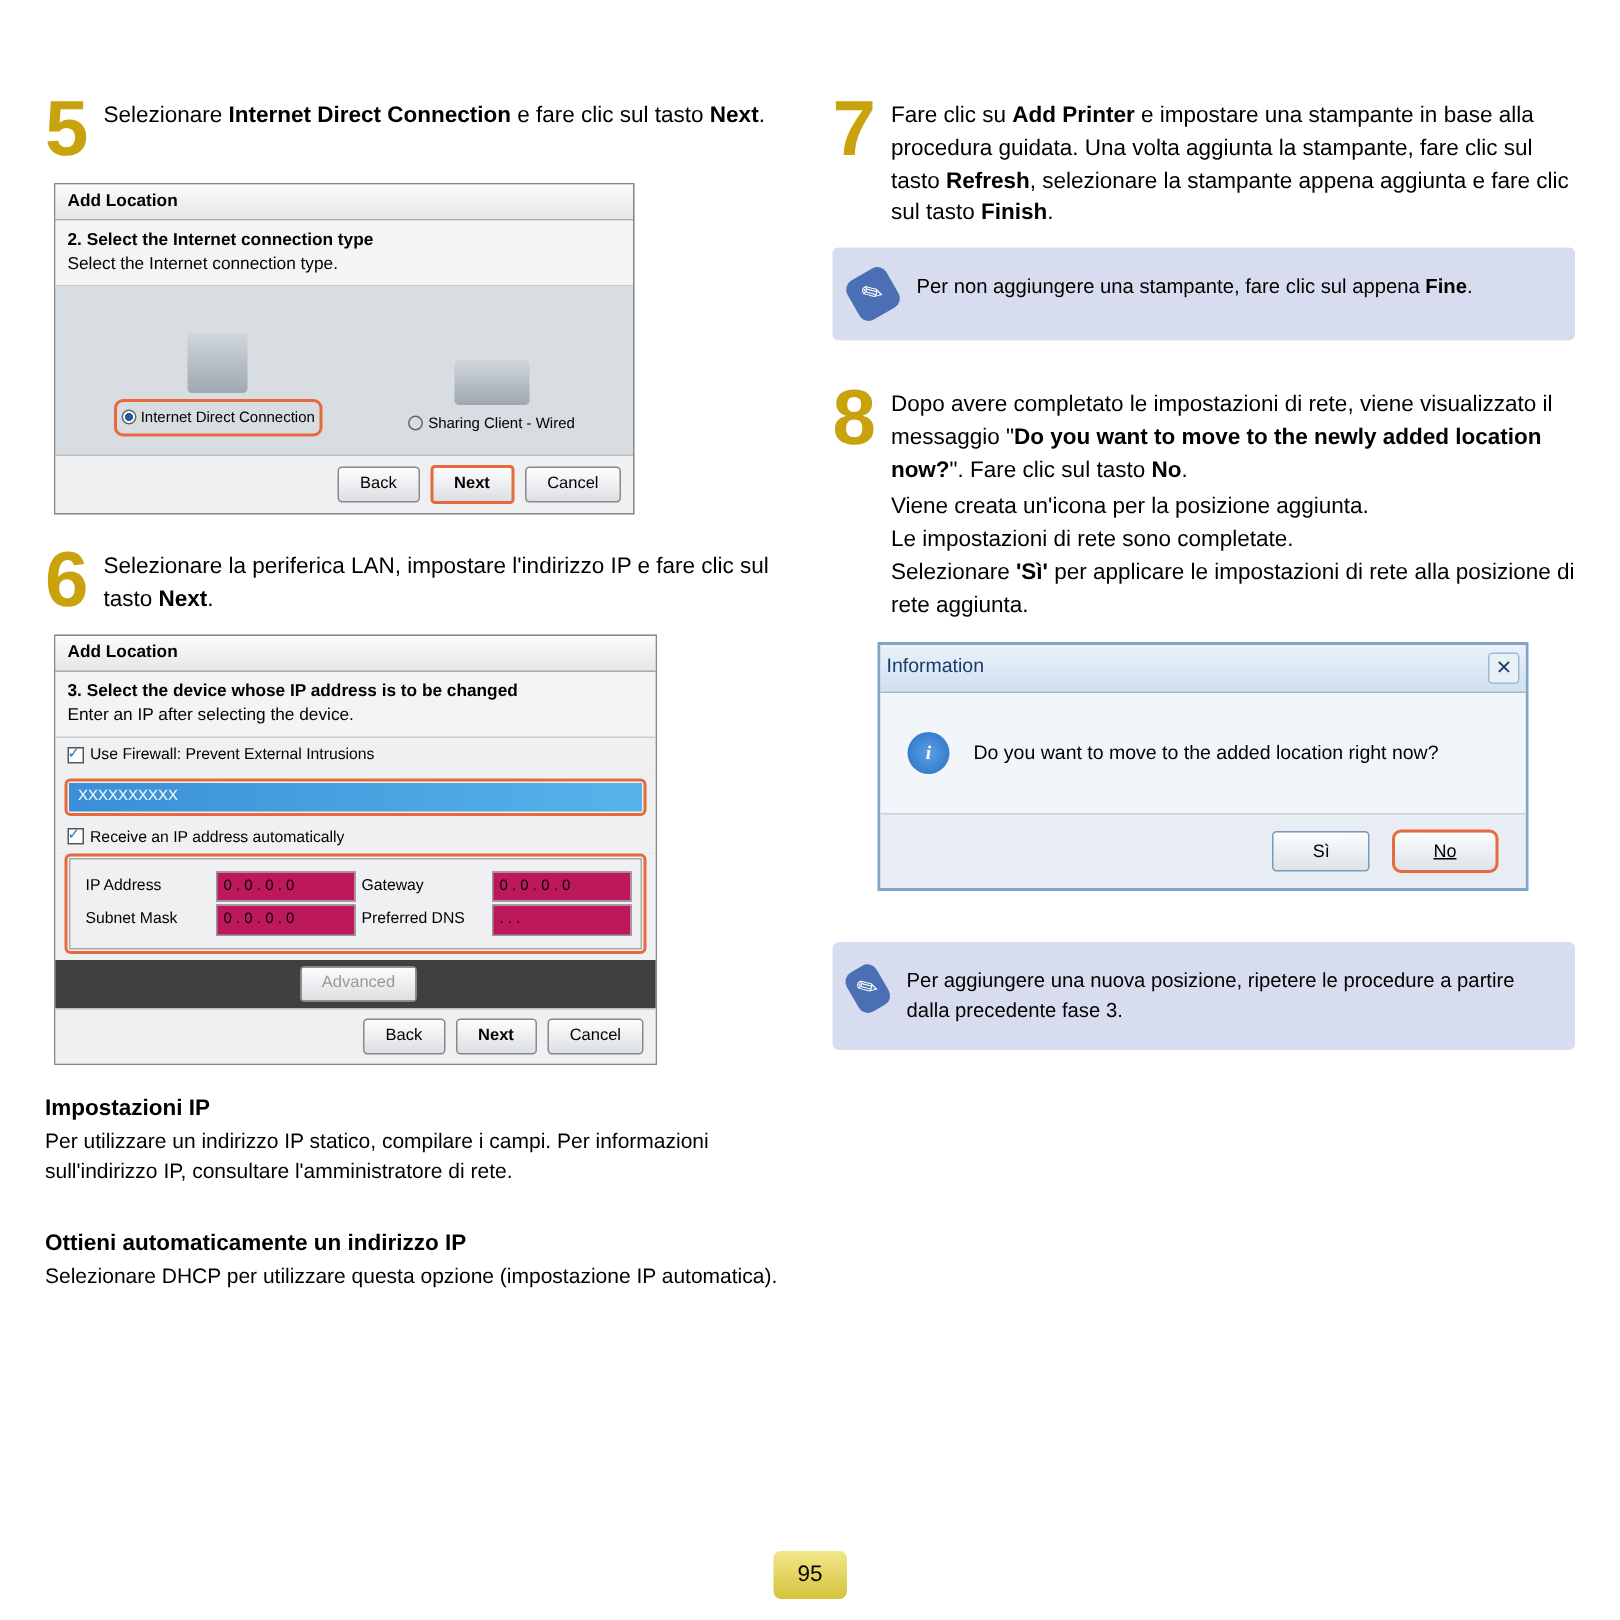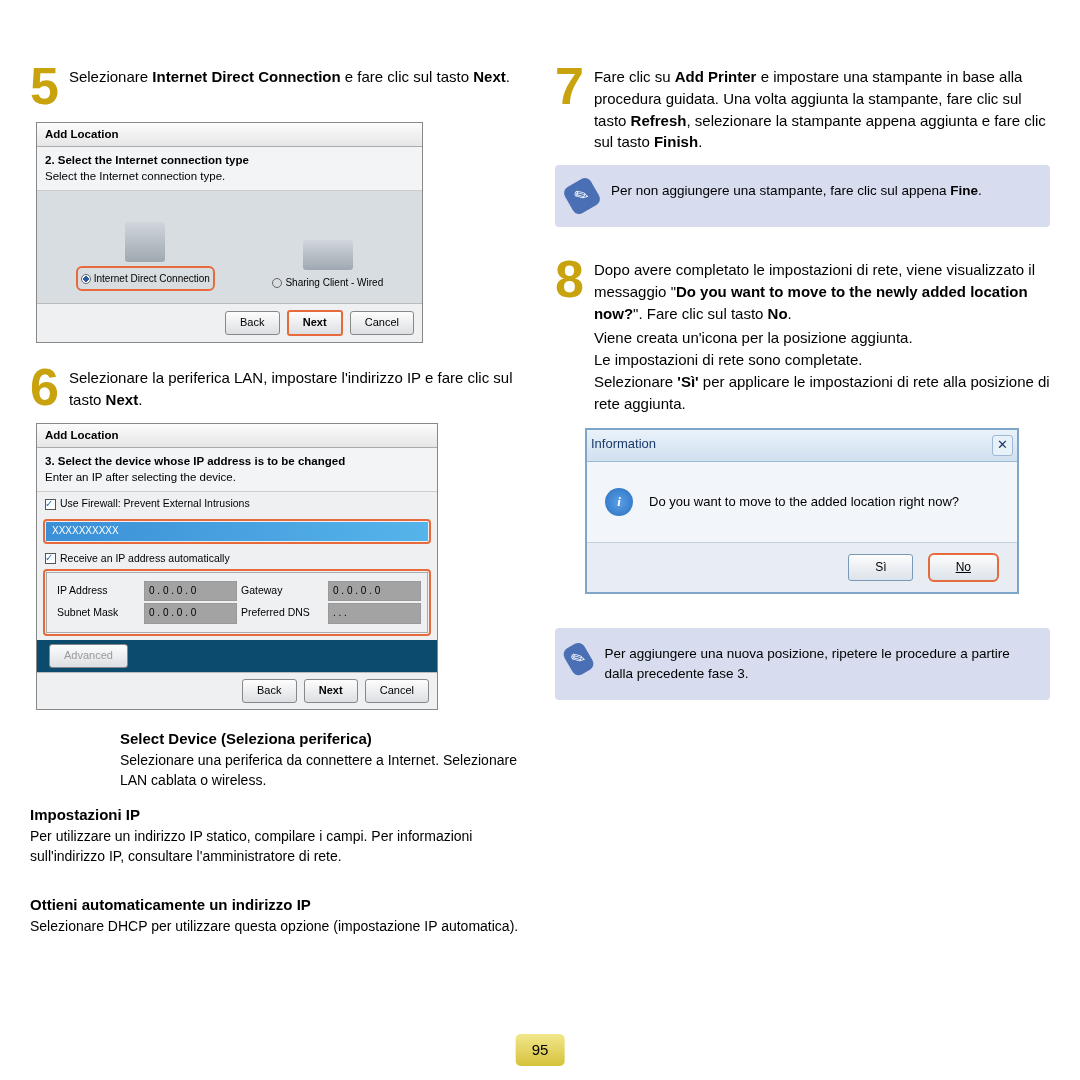--- a/index.html
+++ b/index.html
@@ -19,21 +19,21 @@
 .conn-label{font-size:10px}
 .radio{display:inline-block;width:8px;height:8px;border:1px solid #666;border-radius:50%;margin-right:3px;vertical-align:middle}
 .radio.sel{background:radial-gradient(circle,#2a5a9f 45%,#fff 48%)}
 .highlight-red{border:2px solid #e66a3c;border-radius:6px;padding:2px 3px}
 .btnrow{background:#eef0f2;padding:6px 8px;text-align:right;border-top:1px solid #bbb}
 .btn{display:inline-block;padding:3px 14px;background:linear-gradient(#fdfdfd,#dcdfe3);border:1px solid #888;border-radius:3px;font-size:11px;margin-left:4px}
 .btn.hl{border:2px solid #e66a3c}
 .ipgrid{background:#eef0f2;border:1px solid #aaa;padding:6px;font-size:10.5px}
 .ipgrid .row{display:flex;margin:2px 0;align-items:flex-start}
 .ipgrid .cell{flex:1;padding:2px 4px}
-.ipfield{background:#a3a3a3;border:1px solid #999;padding:1px 4px;font-size:10px}
+.ipfield{background:#be185d;border:1px solid #999;padding:1px 4px;font-size:10px}
 .callout-title{font-weight:bold;margin-top:14px}
 .callout-text{font-size:14px}
 .notebox{display:flex;gap:14px;background:#d7ddee;border-radius:4px;padding:16px 14px 16px 12px;margin:12px 0;font-size:13.5px}
 .noteicon{width:30px;height:30px;background:#4a6fb5;border-radius:7px;display:flex;align-items:center;justify-content:center;color:#fff;font-size:17px;transform:rotate(-30deg)}
 .infobox{border:2px solid #7fa6c9;margin-top:14px}
 .infobox .title{background:linear-gradient(#eaf2fa,#cfe0ef);padding:5px 4px;display:flex;justify-content:space-between;font-size:13px;color:#1a3a6a;border-bottom:1px solid #9cb8d4}
 .infobox .body{background:#f2f5f9;padding:26px 18px;display:flex;align-items:center;gap:16px;font-size:13px}
 .info-i{width:28px;height:28px;border-radius:50%;background:radial-gradient(circle,#5a9fe6,#2a6fbf);color:#fff;display:flex;align-items:center;justify-content:center;font-weight:bold;font-family:serif;font-style:italic}
 .infobox .btns{background:#e8edf3;padding:10px 18px;text-align:right;border-top:1px solid #c3cfdb}
 .winbtn{display:inline-block;padding:4px 26px;background:linear-gradient(#fdfdfd,#dce3ea);border:1px solid #7a99b8;border-radius:3px;font-size:12px;margin-left:10px}
@@ -117,32 +117,28 @@
               </div>
             <div class="row">
                 <div class="cell">Subnet Mask</div>
                 <div class="cell ipfield">0 . 0 . 0 . 0</div>
                 <div class="cell">Preferred DNS</div>
                 <div class="cell ipfield">. . .</div>
               </div>
           </div>
         </div>
       </div>
-      <div style="background:#0c4a6e;padding:4px 8px;text-align:left"><span class="btn" style="color:#999">Advanced</span></div>
+      <div style="background:#404040;padding:4px 8px;text-align:center"><span class="btn" style="color:#999">Advanced</span></div>
       <div class="btnrow">
         <span class="btn">Back</span>
         <span class="btn bold">Next</span>
         <span class="btn">Cancel</span>
       </div>
     </div>
 
-    <div style="padding-left:90px">
-      <div class="callout-title">Select Device (Seleziona periferica)</div>
-      <div class="callout-text">Selezionare una periferica da connettere a Internet. Selezionare LAN cablata o wireless.</div>
-    </div>
     <div style="padding-left:0;margin-top:12px">
       <div class="callout-title">Impostazioni IP</div>
       <div class="callout-text">Per utilizzare un indirizzo IP statico, compilare i campi. Per informazioni sull'indirizzo IP, consultare l'amministratore di rete.</div>
     </div>
     <div style="margin-top:28px">
       <div class="callout-title">Ottieni automaticamente un indirizzo IP</div>
       <div class="callout-text">Selezionare DHCP per utilizzare questa opzione (impostazione IP automatica).</div>
     </div>
   </div>
 

